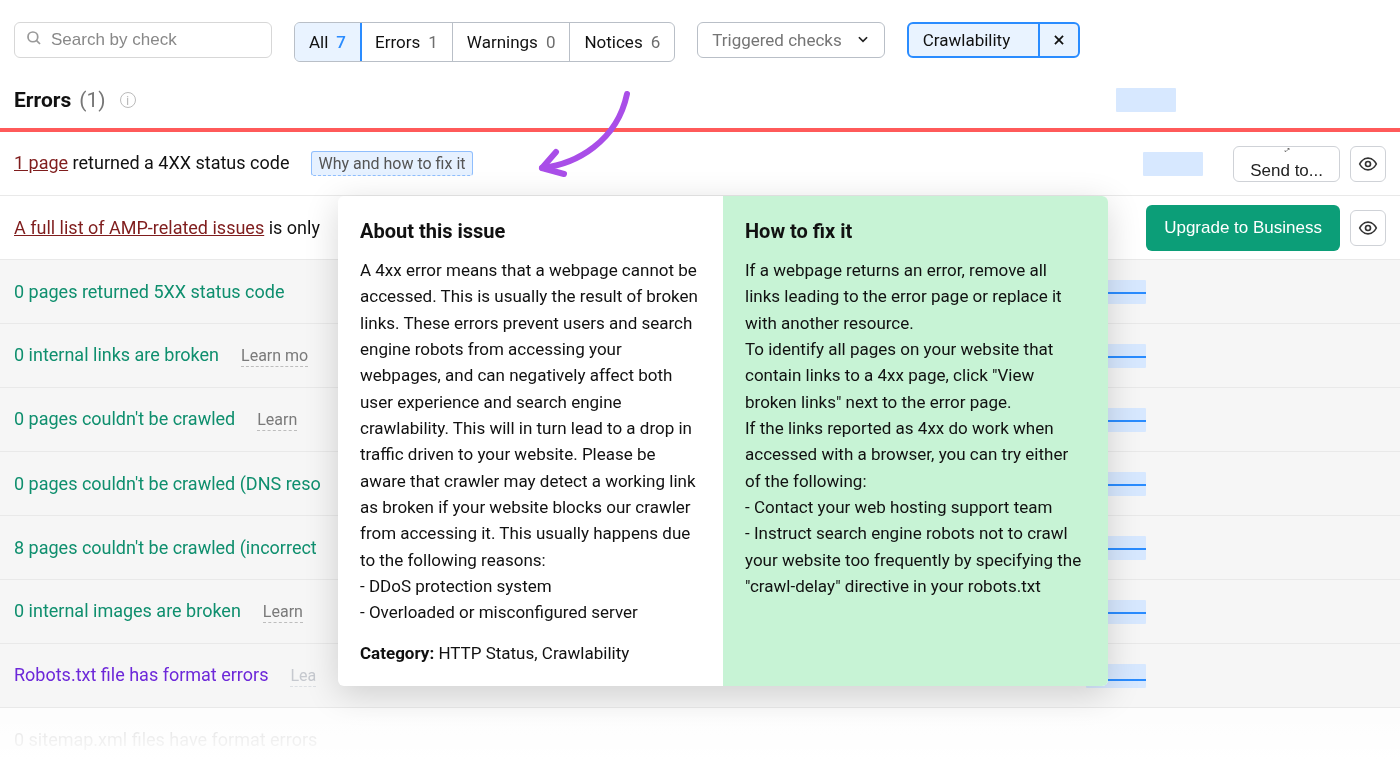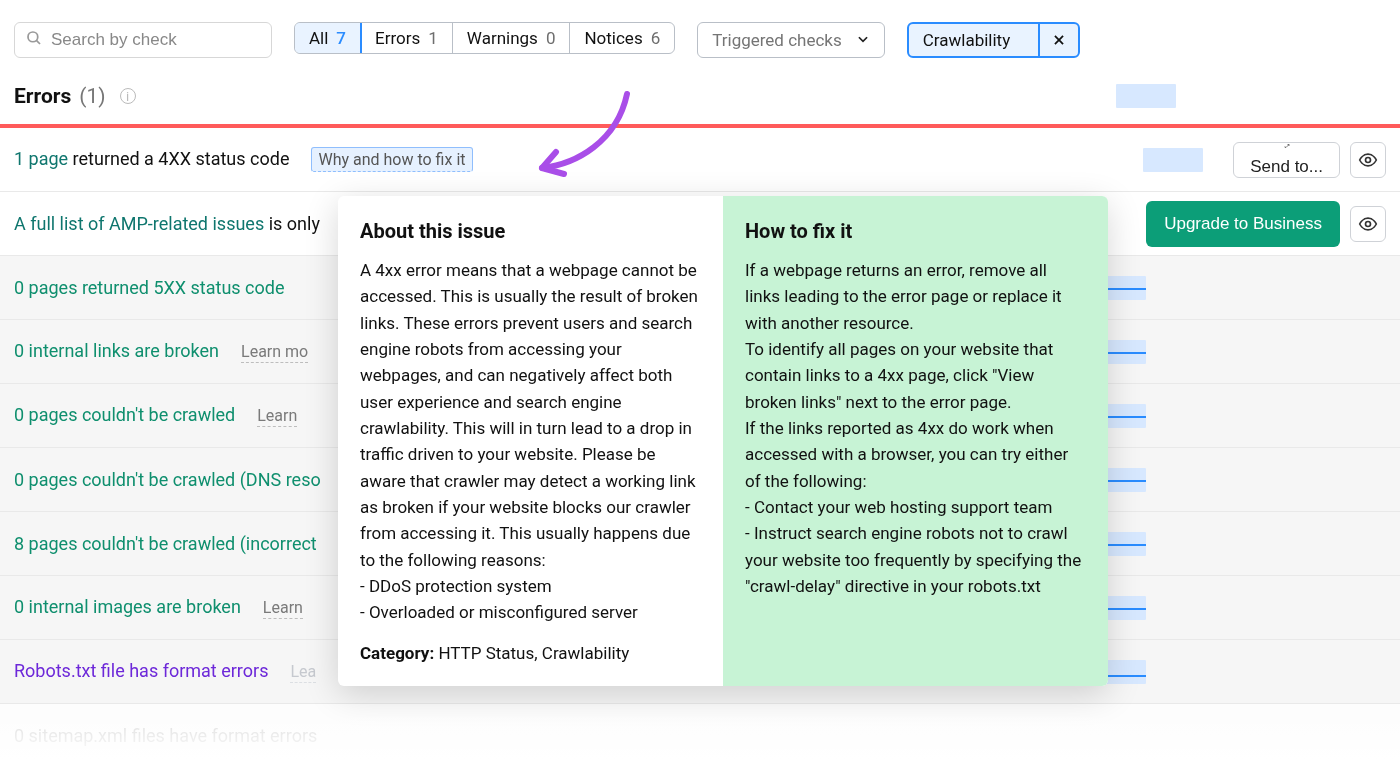--- a/index.html
+++ b/index.html
@@ -5,21 +5,21 @@
   * { box-sizing: border-box; margin: 0; padding: 0; }
   body { font-family: -apple-system, BlinkMacSystemFont, "Segoe UI", Roboto, Helvetica, Arial, sans-serif; font-size: 17px; color: #111; background: #fff; width: 1400px; height: 782px; position: relative; overflow: hidden; }
 
   
   .toolbar { display: flex; align-items: flex-start; gap: 22px; padding: 22px 14px 20px; }
   .search-wrap { position: relative; width: 258px; height: 36px; border: 1.5px solid #d7d7d7; border-radius: 6px; display: flex; align-items: center; padding-left: 36px; }
   .search-wrap .mag { position: absolute; left: 10px; top: 50%; transform: translateY(-50%); color: #888; }
   .search-input { border: none; outline: none; width: 100%; font-size: 17px; background: transparent; }
   .search-input::placeholder { color: #888; }
 
-  .segmented { display: flex; border: 1.5px solid #b9bfc7; border-radius: 6px; overflow: hidden; height: 32px; }
+  .segmented { display: flex; border: 1.5px solid #b9bfc7; border-radius: 6px; overflow: hidden; height: 40px; }
   .segmented .seg { display: flex; align-items: center; gap: 8px; padding: 0 14px; font-size: 17px; cursor: pointer; }
   .segmented .seg + .seg { border-left: 1.5px solid #b9bfc7; }
   .segmented .seg.active { background: #e9f3ff; border: 2px solid #2a8cff; margin: -2px; z-index: 1; border-radius: 6px 0 0 6px; }
   .segmented .seg .count { color: #6e6e6e; }
   .segmented .seg.active .count { color: #2a8cff; font-weight: 500; }
 
   .pill { display: inline-flex; align-items: center; gap: 14px; height: 36px; border: 1.5px solid #b9bfc7; border-radius: 6px; padding: 4px 14px; font-size: 17px; cursor: pointer; }
   .pill.gray span.lbl { color: #757575; }
   .pill.active-tag { border: 2px solid #2a8cff; background: #e9f3ff; padding: 0; overflow: hidden; }
   .pill.active-tag .tag-lbl { padding: 0 14px; color: #111; }
@@ -34,21 +34,21 @@
   .progress-placeholder { width: 60px; height: 24px; background: #d7e8ff; margin-right: 210px; border-radius: 1px;}
 
   .red-divider { height: 4px; background: #ff5a5a; width: 100%; }
 
   
   .rows { }
   .row { display: flex; align-items: center; min-height: 64px; padding: 0 14px; border-bottom: 1px solid #e9e9e9; position: relative; }
   .row.gray { background: #f6f6f6; }
   .row .left { display: flex; align-items: baseline; gap: 22px; flex: 0 0 auto; width: 520px;}
   .row .issue-text { font-size: 18px; }
-  .row .issue-text .link-count { color: #0f766e; cursor: pointer;}
+  .row .issue-text .link-count { color: #7f1d1d; cursor: pointer; text-decoration: underline;}
   .row .issue-text .zero { color: #0f8f6e; }
   .row .issue-text.gray-link { color: #6d28d9; font-size: 18px;}
   .row .hint { color: #7a7a7a; font-size: 16px; border-bottom: 1px dashed #bdbdbd; cursor: pointer; padding-bottom: 1px; white-space: nowrap;}
   .row .hint.selected { background: #e6f1ff; border: 1.5px solid #8fbefd; border-radius: 3px; padding: 2px 6px; color: #555; border-bottom-style: dashed;}
   .row .hint.faded { color: #c6c9cf; border-bottom-color: #dcdfe3;}
   .row .spacer { flex: 1; }
   .row .mini-bar { width: 60px; height: 24px; background: #d7e8ff; border-radius: 1px; position: relative;}
   .row .mini-bar .line { position: absolute; left: 0; right: 0; top: 50%; height: 2px; background: #2a8cff; }
   .row .mini-bar .line.flat { top: 66%; }
   .row .actions { margin-left: 30px; display: flex; gap: 10px; align-items: center; }

